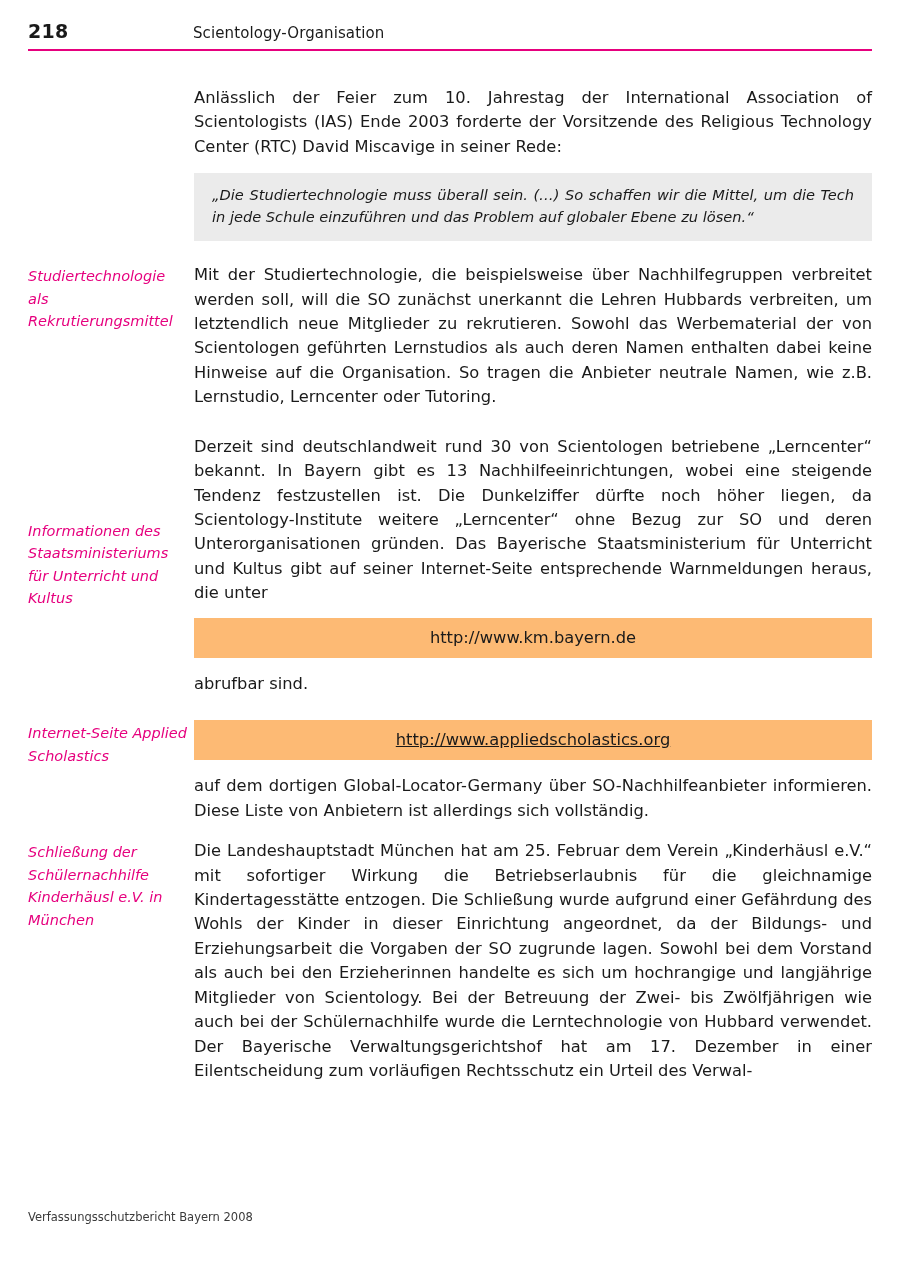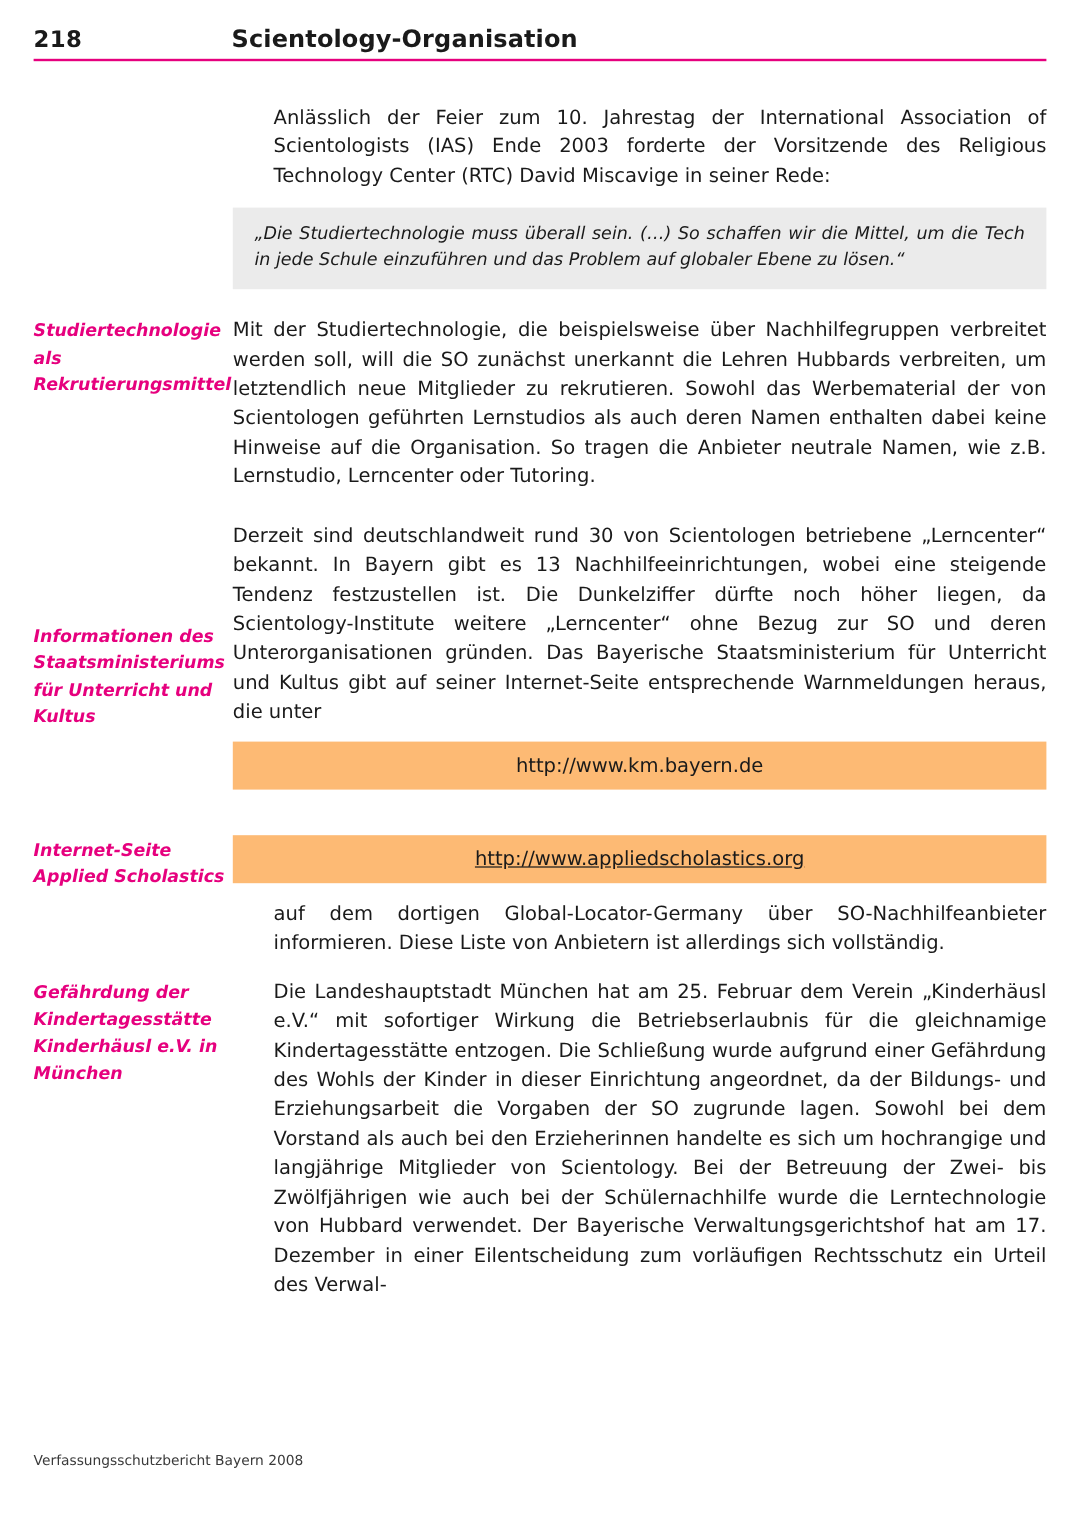--- a/index.html
+++ b/index.html
@@ -39,22 +39,22 @@
     align-items: baseline;
   }
   .page-number {
     font-size: 19px;
     font-weight: bold;
     color: #1a1a1a;
     letter-spacing: 0.3px;
     width: 165px;
   }
   .header-title {
-    font-size: 20px;
-    font-weight: bold;
+    font-size: 15px;
+    font-weight: normal;
     color: #1a1a1a;
     letter-spacing: 0.1px;
   }
   .header-rule {
     position: absolute;
     left: 28px;
     top: 49px;
     width: 844px;
     height: 2px;
     background: #e6007e;
@@ -72,39 +72,37 @@
     display: block;
   }
   .marginal {
     position: absolute;
     left: 0;
     width: 160px;
     font-size: 14.5px;
     font-style: italic;
     color: #e6007e;
     line-height: 1.55;
-    font-weight: bold;
   }
   .body-col {
     margin-left: 166px;
     width: 678px;
   }
 
   p.para {
     margin: 0 0 17px 0;
     font-size: 16.3px;
     line-height: 1.5;
     text-align: justify;
     text-justify: inter-word;
     color: #1a1a1a;
     hyphens: manual;
   }
   p.para.last {
     margin-bottom: 0;
-    margin-left: 34px;
   }
 
   
   .quote-box {
     background: #ebebeb;
     padding: 11px 18px 13px 18px;
     margin: 14px 0 22px 0;
     box-sizing: border-box;
   }
   .quote-box p {
@@ -177,39 +175,40 @@
 
     <div class="spacer-s"></div>
 
     <div class="row">
       <div class="marginal" style="top:85px;">Informationen des Staatsministeriums für Unterricht und Kultus</div>
       <div class="body-col">
         <p class="para" style="margin-bottom:6px;">Derzeit sind deutschlandweit rund 30 von Scientologen betriebene „Lerncenter“ bekannt. In Bayern gibt es 13 Nachhilfeeinrichtungen, wobei eine steigende Tendenz festzustellen ist. Die Dunkelziffer dürfte noch höher liegen, da Scientology-Institute weitere „Lerncenter“ ohne Bezug zur SO und deren Unterorganisationen gründen. Das Bayerische Staatsministerium für Unterricht und Kultus gibt auf seiner Internet-Seite entsprechende Warnmeldungen heraus, die unter</p>
         <div class="url-box">
           <span>http://www.km.bayern.de</span>
         </div>
+        <p class="para last">abrufbar sind.</p>
       </div>
     </div>
 
     <div class="spacer-m"></div>
 
     <div class="row">
       <div class="marginal" style="top:2px;">Internet-Seite Applied Scholastics</div>
       <div class="body-col">
         <div class="url-box tight">
           <span>http://www.appliedscholastics.org</span>
         </div>
         <p class="para last">auf dem dortigen Global-Locator-Germany über SO-Nachhilfeanbieter informieren. Diese Liste von Anbietern ist allerdings sich vollständig.</p>
       </div>
     </div>
 
     <div class="spacer-m"></div>
 
     <div class="row">
-      <div class="marginal" style="top:2px;">Gefährdung der Kindertagesstätte Kinderhäusl e.V. in München</div>
+      <div class="marginal" style="top:2px;">Schließung der Schülernachhilfe Kinderhäusl e.V. in München</div>
       <div class="body-col">
         <p class="para last">Die Landeshauptstadt München hat am 25. Februar dem Verein „Kinderhäusl e.V.“ mit sofortiger Wirkung die Betriebserlaubnis für die gleichnamige Kindertagesstätte entzogen. Die Schließung wurde aufgrund einer Gefährdung des Wohls der Kinder in dieser Einrichtung angeordnet, da der Bildungs- und Erziehungsarbeit die Vorgaben der SO zugrunde lagen. Sowohl bei dem Vorstand als auch bei den Erzieherinnen handelte es sich um hochrangige und langjährige Mitglieder von Scientology. Bei der Betreuung der Zwei- bis Zwölfjährigen wie auch bei der Schülernachhilfe wurde die Lerntechnologie von Hubbard verwendet. Der Bayerische Verwaltungsgerichtshof hat am 17. Dezember in einer Eilentscheidung zum vorläufigen Rechtsschutz ein Urteil des Verwal-</p>
       </div>
     </div>
 
   </div>
 
   <div class="footer">Verfassungsschutzbericht Bayern 2008</div>
 
 </div>

